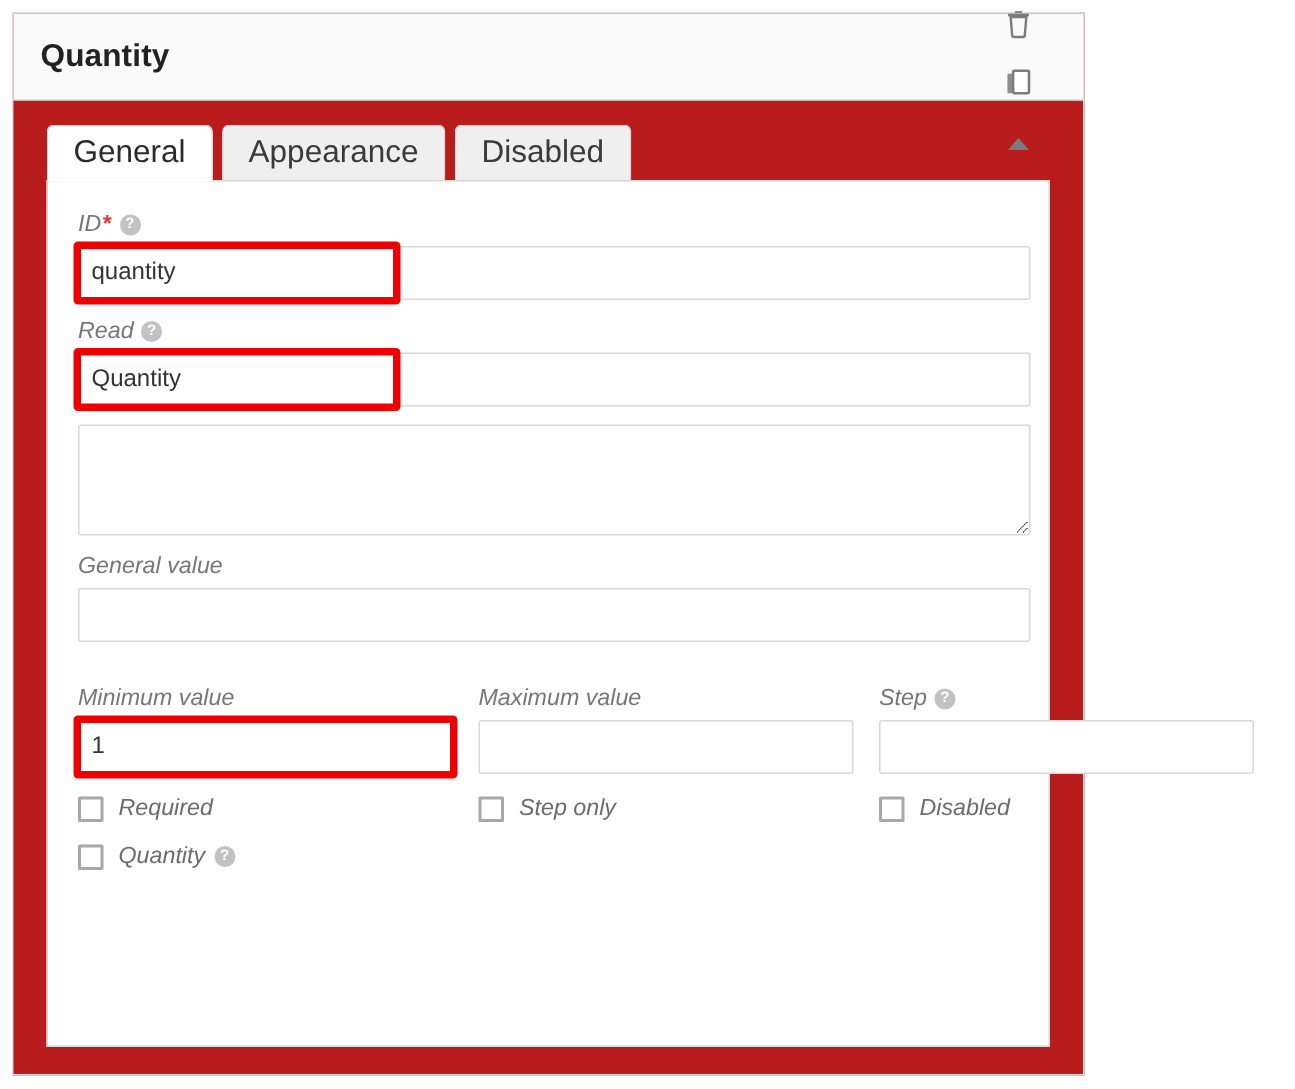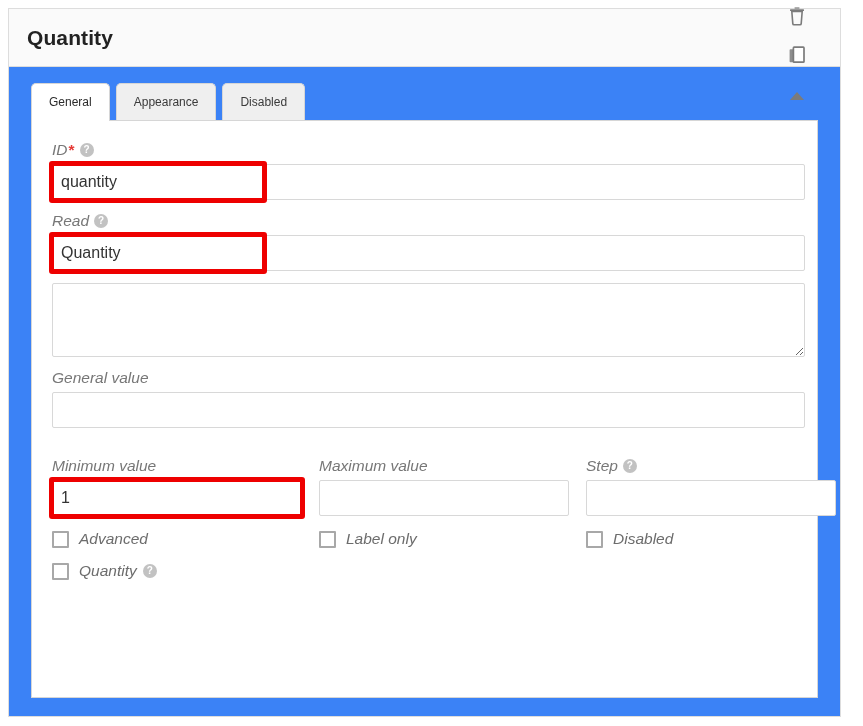--- a/index.html
+++ b/index.html
@@ -13,25 +13,25 @@
     font-family: "Liberation Sans", sans-serif;
     -webkit-font-smoothing: antialiased;
     overflow: hidden;
   }
 
   
   .field-panel {
     position: absolute;
     left: 8px;
     top: 8px;
-    width: 833px;
+    width: 715px;
     height: 709px;
     box-sizing: border-box;
     border: 1px solid #dddddd;
-    background: #3b82f6;
+    background: #b91c1c;
   }
 
   
   .panel-header {
     position: relative;
     height: 58px;
     box-sizing: border-box;
     background: #fafafa;
     border-bottom: 1px solid #dddddd;
     display: flex;
@@ -74,21 +74,21 @@
     display: flex;
     align-items: flex-end;
     z-index: 3;
   }
   .tab {
     box-sizing: border-box;
     height: 37px;
     padding: 0 17px;
     display: flex;
     align-items: center;
-    font-size: 12px;
+    font-size: 21px;
     color: #3a3a3a;
     background: #efefef;
     border: 1px solid #d6d6d6;
     border-bottom: none;
     border-radius: 5px 5px 0 0;
     margin-right: 6px;
     cursor: pointer;
     position: relative;
   }
   .tab.active {
@@ -333,25 +333,25 @@
           <span>Step</span>
           <span class="help-icon">?</span>
         </div>
         <input class="text-input" type="text" value="" style="">
       </div>
     </div>
 
     <div class="cb-row">
       <label class="cb-item">
         <span class="cb-box"></span>
-        <span class="cb-text">Advanced</span>
+        <span class="cb-text">Required</span>
       </label>
       <label class="cb-item">
         <span class="cb-box"></span>
-        <span class="cb-text">Label only</span>
+        <span class="cb-text">Step only</span>
       </label>
       <label class="cb-item">
         <span class="cb-box"></span>
         <span class="cb-text">Disabled</span>
       </label>
     </div>
 
     <div class="cb-row">
       <label class="cb-item">
         <span class="cb-box"></span>

